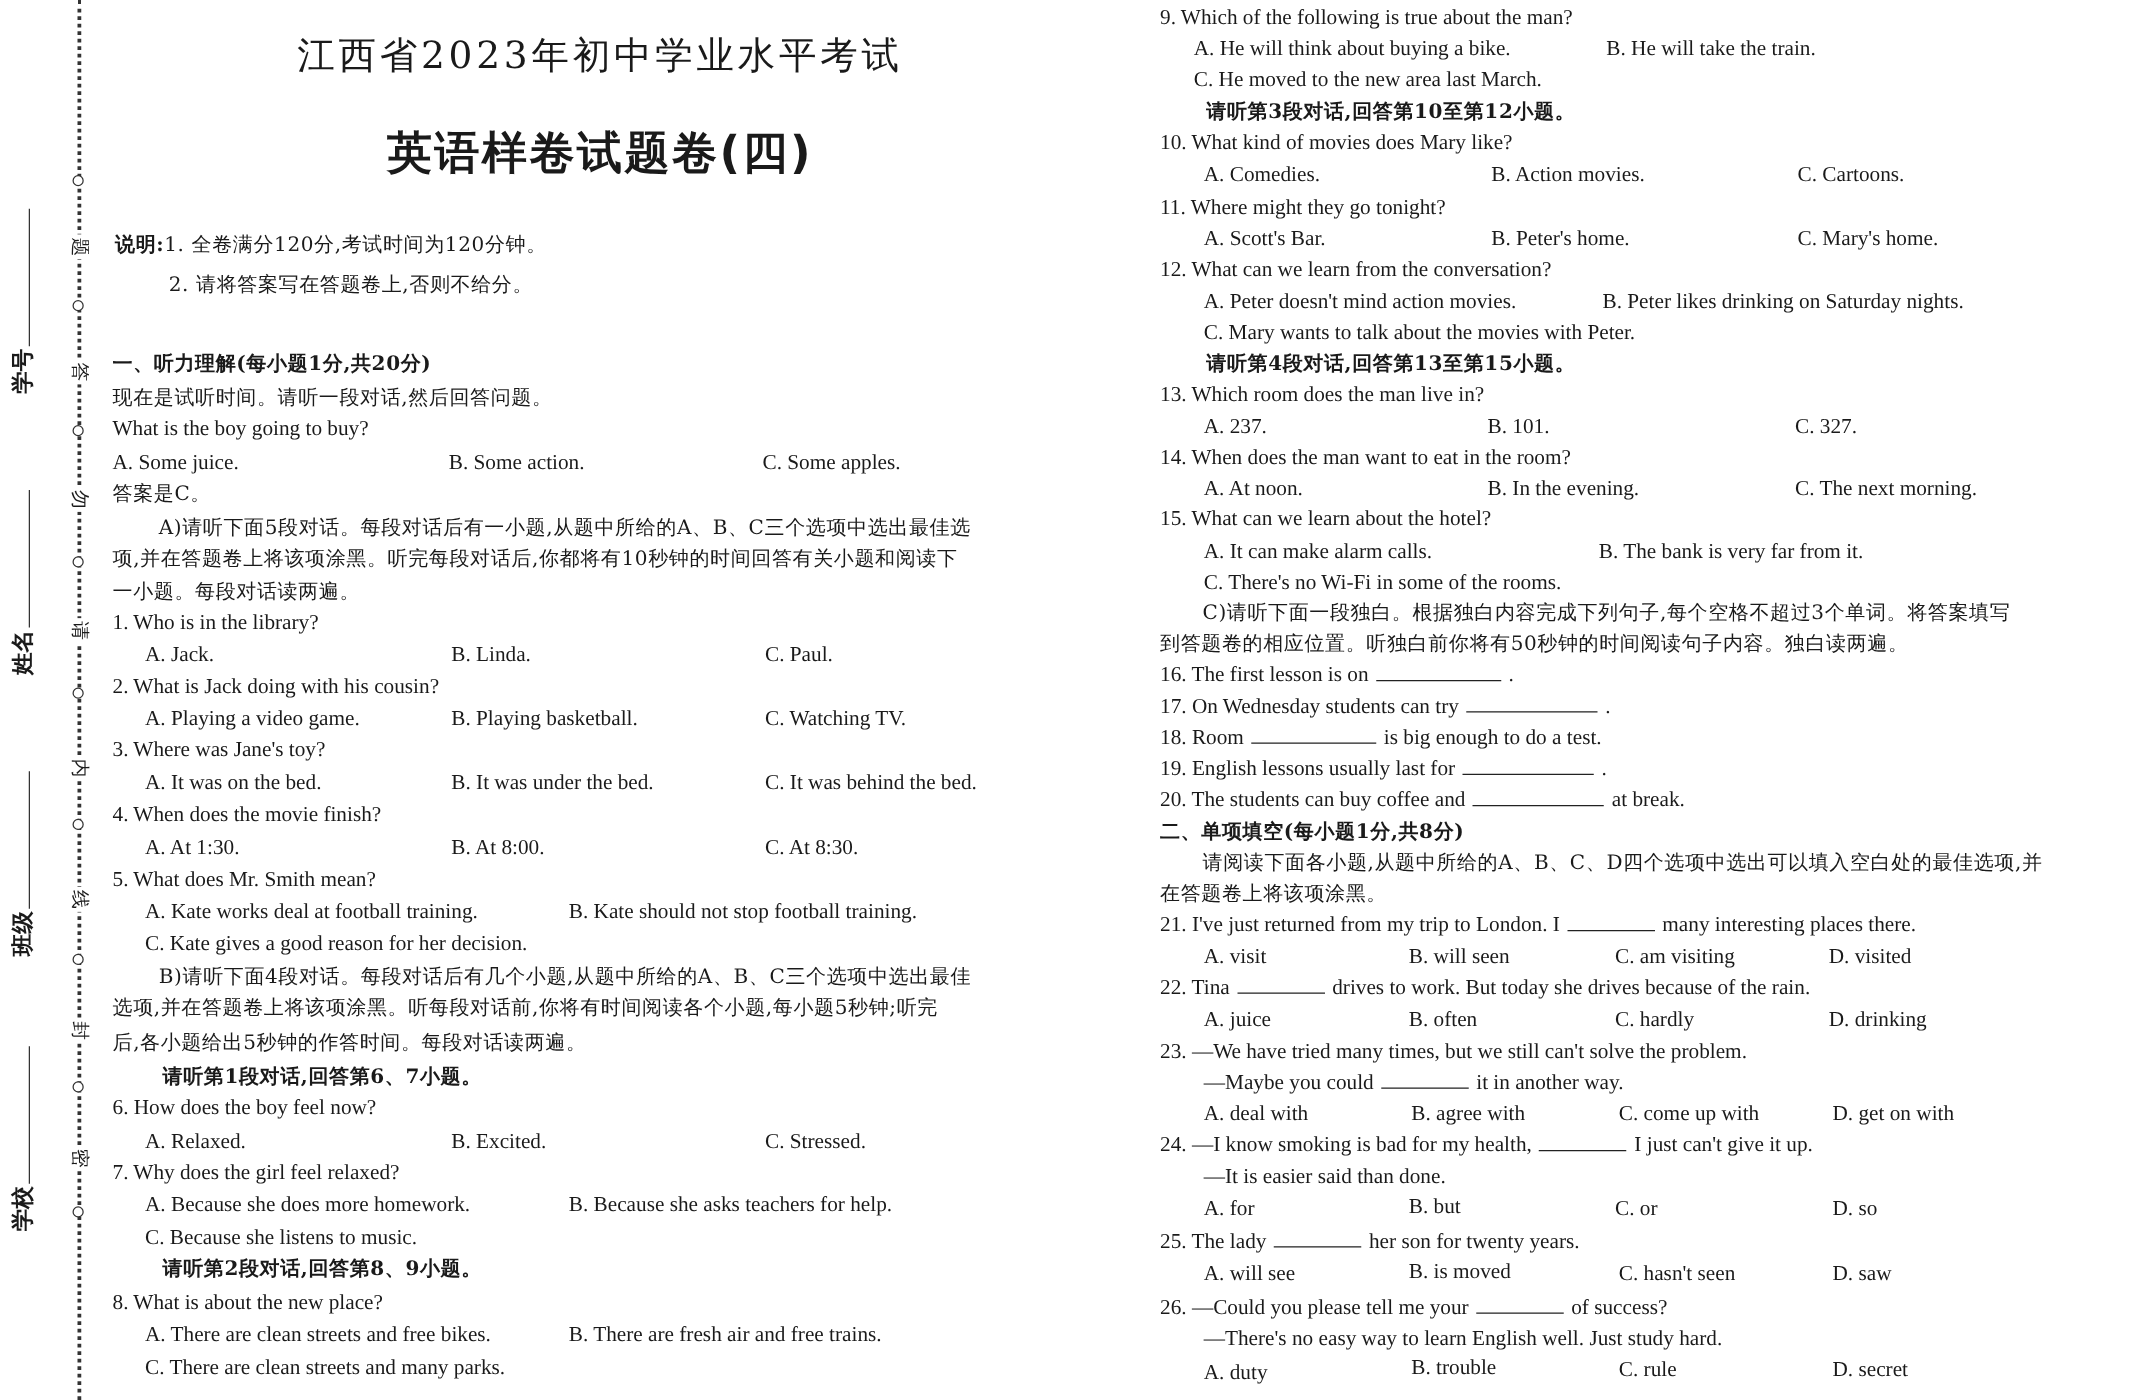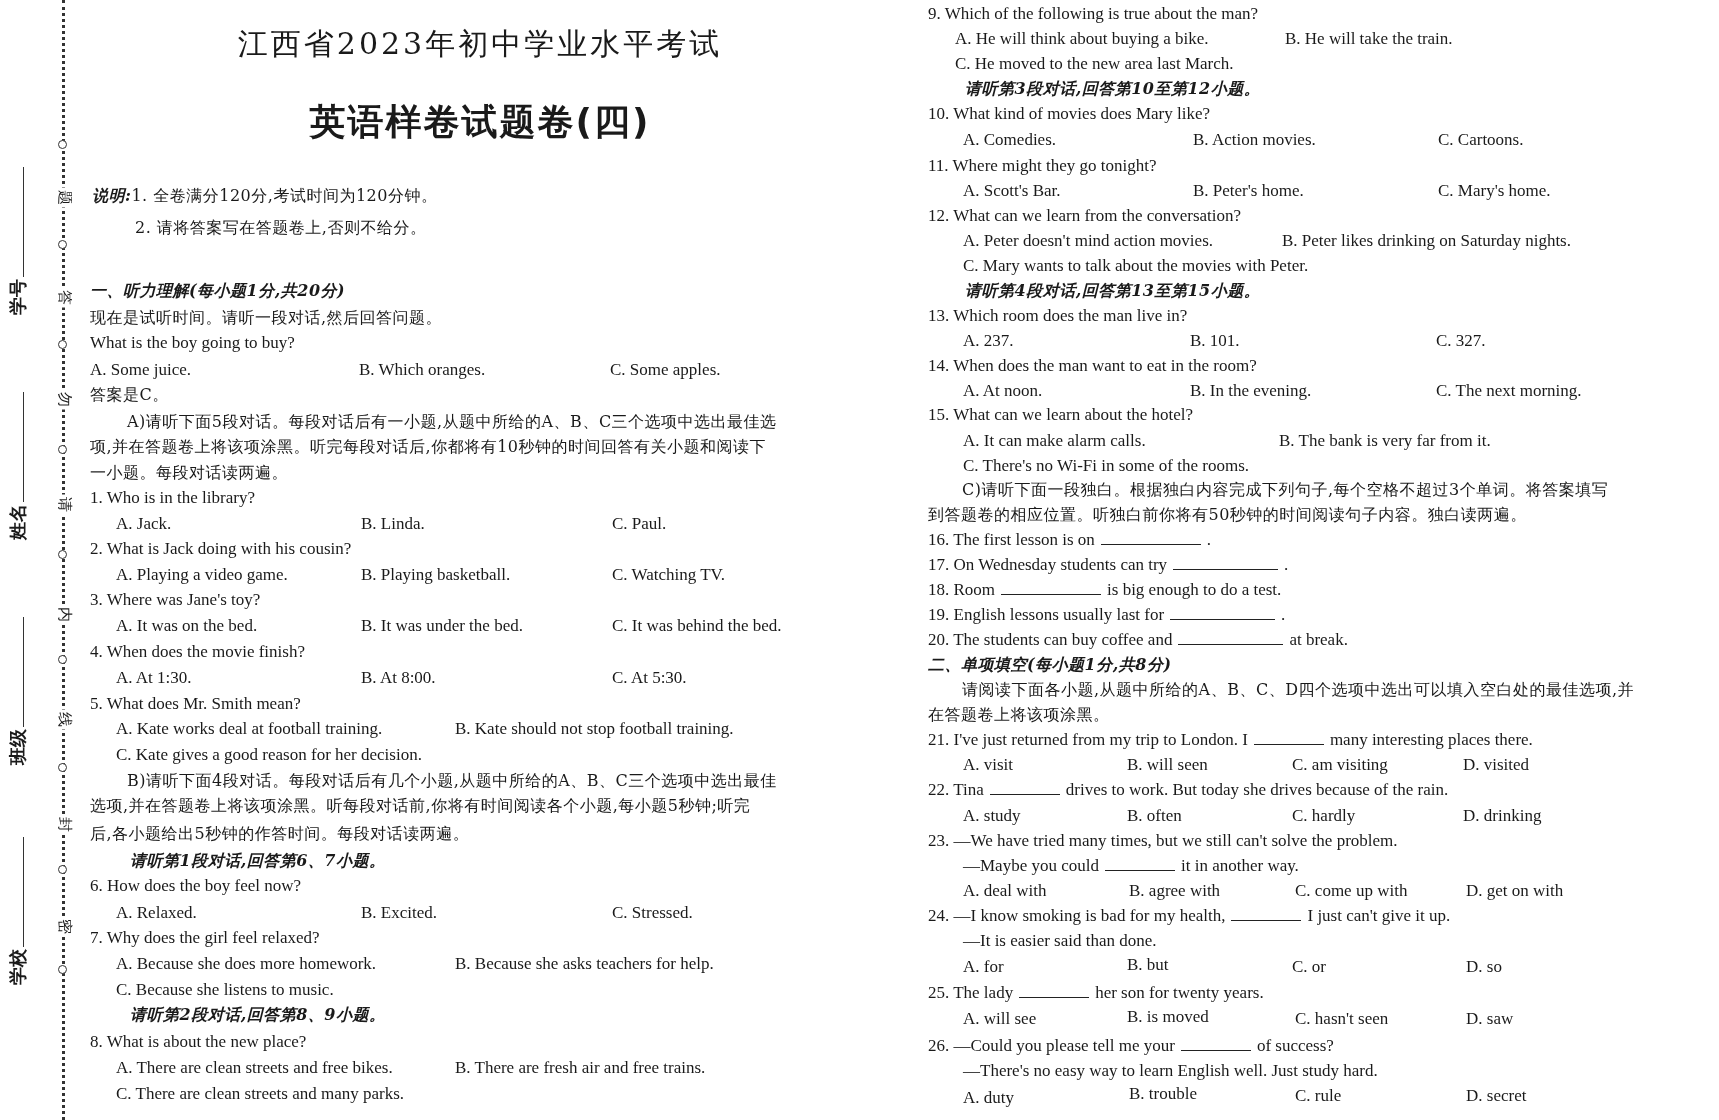--- a/index.html
+++ b/index.html
@@ -1,20 +1,20 @@
 <!DOCTYPE html>
 <html><head>
 <meta charset="utf-8">
 <style>
   html, body { margin:0; padding:0; }
   body { width:1719px; height:1120px; background:#fff; position:relative; overflow:hidden;
          font-family:"Liberation Serif","DejaVu Serif",serif; color:#1a1a1a; }
   .ln { position:absolute; white-space:nowrap; font-size:17px; line-height:22px; }
   .cn { font-family:"DejaVu Serif","Liberation Serif",serif; font-size:16px; letter-spacing:0.5px; }
-  .bold { font-weight:bold;font-style:italic; }
+  .bold { font-weight:bold; }
   .t1 { position:absolute; left:0; width:960px; text-align:center; top:24px; font-size:30px; letter-spacing:3px; font-family:"DejaVu Serif",serif; }
   .t2 { position:absolute; left:0; width:960px; text-align:center; top:98px; font-size:36px; font-weight:bold; letter-spacing:2px; font-family:"DejaVu Sans",sans-serif; }
   .blank { display:inline-block; border-bottom:1.5px solid #222; height:15px; vertical-align:baseline; margin:0 6px; }
   .opt { position:absolute; white-space:nowrap; font-size:17px; line-height:22px; }
   .margin-line { position:absolute; left:62px; top:0; width:0; height:1120px; border-left:3px dotted #333; }
   .margin-char { position:absolute; left:54px; width:20px; text-align:center; font-size:15px; background:#fff; transform:rotate(90deg); font-family:"DejaVu Sans",sans-serif; }
   .margin-circle { position:absolute; left:58px; width:7px; height:7px; border:1.5px solid #333; border-radius:50%; background:#fff; }
   .field { position:absolute; left:6px; transform-origin:left top; transform:rotate(-90deg); white-space:nowrap; font-size:18px; font-weight:bold; font-family:"DejaVu Sans",sans-serif; }
   .field .underline { display:inline-block; width:110px; border-bottom:1.5px solid #333; height:16px; margin-left:2px; }
 </style>
@@ -49,21 +49,21 @@
 <div class="t1">江西省2023年初中学业水平考试</div>
 <div class="t2">英语样卷试题卷(四)</div>
 
 <div class="ln cn" style="left:92px;top:185px"><span class="bold">说明:</span><span>1. 全卷满分120分,考试时间为120分钟。</span></div>
 <div class="ln cn" style="left:135px;top:217px">2. 请将答案写在答题卷上,否则不给分。</div>
 
 <div class="ln cn bold" style="left:90px;top:280px">一、听力理解(每小题1分,共20分)</div>
 <div class="ln cn" style="left:90px;top:307px">现在是试听时间。请听一段对话,然后回答问题。</div>
 <div class="ln" style="left:90px;top:332px">What is the boy going to buy?</div>
 <div class="opt" style="left:90px;top:359px">A. Some juice.</div>
-<div class="opt" style="left:359px;top:359px">B. Which oranges.</div>
+<div class="opt" style="left:359px;top:359px">B. Some action.</div>
 <div class="opt" style="left:610px;top:359px">C. Some apples.</div>
 <div class="ln cn" style="left:90px;top:384px">答案是C。</div>
 <div class="ln cn" style="left:127px;top:411px">A)请听下面5段对话。每段对话后有一小题,从题中所给的A、B、C三个选项中选出最佳选</div>
 <div class="ln cn" style="left:90px;top:436px">项,并在答题卷上将该项涂黑。听完每段对话后,你都将有10秒钟的时间回答有关小题和阅读下</div>
 <div class="ln cn" style="left:90px;top:462px">一小题。每段对话读两遍。</div>
 
 <div class="ln" style="left:90px;top:487px">1. Who is in the library?</div>
 <div class="opt" style="left:116px;top:513px">A. Jack.</div>
 <div class="opt" style="left:361px;top:513px">B. Linda.</div>
 <div class="opt" style="left:612px;top:513px">C. Paul.</div>
@@ -74,21 +74,21 @@
 <div class="opt" style="left:612px;top:564px">C. Watching TV.</div>
 
 <div class="ln" style="left:90px;top:589px">3. Where was Jane's toy?</div>
 <div class="opt" style="left:116px;top:615px">A. It was on the bed.</div>
 <div class="opt" style="left:361px;top:615px">B. It was under the bed.</div>
 <div class="opt" style="left:612px;top:615px">C. It was behind the bed.</div>
 
 <div class="ln" style="left:90px;top:641px">4. When does the movie finish?</div>
 <div class="opt" style="left:116px;top:667px">A. At 1:30.</div>
 <div class="opt" style="left:361px;top:667px">B. At 8:00.</div>
-<div class="opt" style="left:612px;top:667px">C. At 5:30.</div>
+<div class="opt" style="left:612px;top:667px">C. At 8:30.</div>
 
 <div class="ln" style="left:90px;top:693px">5. What does Mr. Smith mean?</div>
 <div class="opt" style="left:116px;top:718px">A. Kate works deal at football training.</div>
 <div class="opt" style="left:455px;top:718px">B. Kate should not stop football training.</div>
 <div class="opt" style="left:116px;top:744px">C. Kate gives a good reason for her decision.</div>
 
 <div class="ln cn" style="left:127px;top:770px">B)请听下面4段对话。每段对话后有几个小题,从题中所给的A、B、C三个选项中选出最佳</div>
 <div class="ln cn" style="left:90px;top:795px">选项,并在答题卷上将该项涂黑。听每段对话前,你将有时间阅读各个小题,每小题5秒钟;听完</div>
 <div class="ln cn" style="left:90px;top:823px">后,各小题给出5秒钟的作答时间。每段对话读两遍。</div>
 <div class="ln cn bold" style="left:130px;top:850px">请听第1段对话,回答第6、7小题。</div>
@@ -159,21 +159,21 @@
 <div class="ln cn" style="left:962px;top:679px">请阅读下面各小题,从题中所给的A、B、C、D四个选项中选出可以填入空白处的最佳选项,并</div>
 <div class="ln cn" style="left:928px;top:704px">在答题卷上将该项涂黑。</div>
 
 <div class="ln" style="left:928px;top:729px"><span>21. I've just returned from my trip to London. I</span><span class="blank" style="width:70px"></span><span>many interesting places there.</span></div>
 <div class="opt" style="left:963px;top:754px">A. visit</div>
 <div class="opt" style="left:1127px;top:754px">B. will seen</div>
 <div class="opt" style="left:1292px;top:754px">C. am visiting</div>
 <div class="opt" style="left:1463px;top:754px">D. visited</div>
 
 <div class="ln" style="left:928px;top:779px"><span>22. Tina</span><span class="blank" style="width:70px"></span><span>drives to work. But today she drives because of the rain.</span></div>
-<div class="opt" style="left:963px;top:805px">A. study</div>
+<div class="opt" style="left:963px;top:805px">A. juice</div>
 <div class="opt" style="left:1127px;top:805px">B. often</div>
 <div class="opt" style="left:1292px;top:805px">C. hardly</div>
 <div class="opt" style="left:1463px;top:805px">D. drinking</div>
 
 <div class="ln" style="left:928px;top:830px">23. —We have tried many times, but we still can't solve the problem.</div>
 <div class="ln" style="left:963px;top:855px"><span>—Maybe you could</span><span class="blank" style="width:70px"></span><span>it in another way.</span></div>
 <div class="opt" style="left:963px;top:880px">A. deal with</div>
 <div class="opt" style="left:1129px;top:880px">B. agree with</div>
 <div class="opt" style="left:1295px;top:880px">C. come up with</div>
 <div class="opt" style="left:1466px;top:880px">D. get on with</div>

